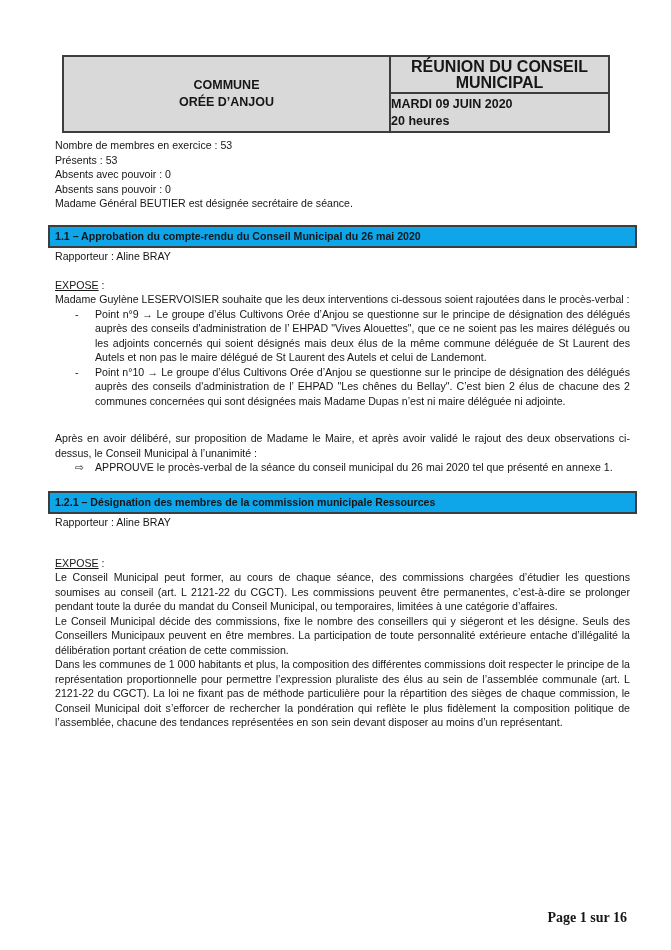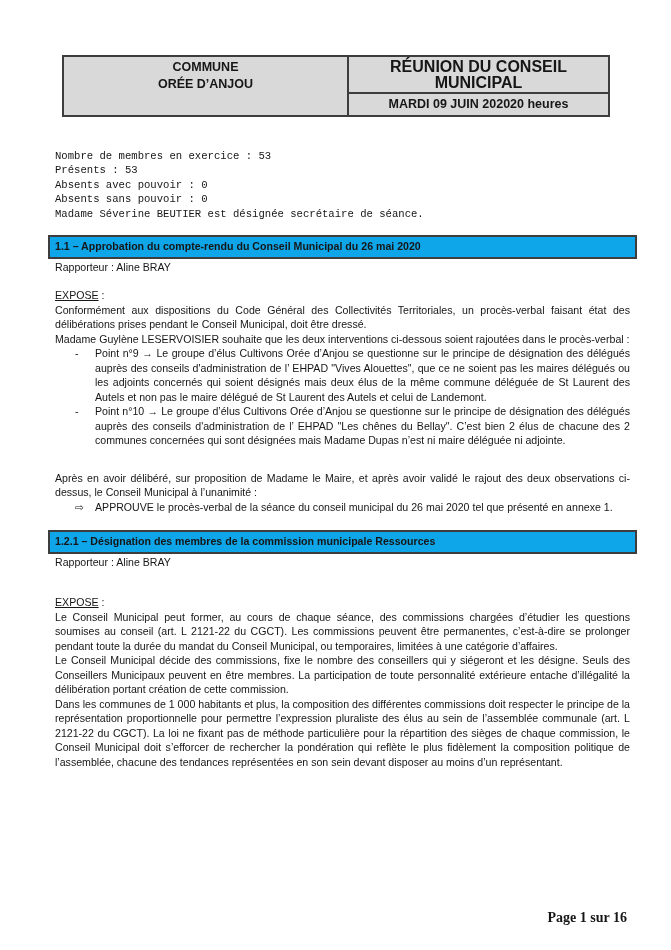--- a/index.html
+++ b/index.html
@@ -17,40 +17,40 @@
 
   
   .header-table{
     margin-top:55px;margin-left:7px;
     width:548px;box-sizing:border-box;
     display:flex;
     border:2px solid #3d3d3d;
     background:#d9d9d9;
   }
   .ht-left{
-    width:285px;box-sizing:border-box;
+    width:327px;box-sizing:border-box;
     border-right:2px solid #3d3d3d;
-    display:flex;flex-direction:column;align-items:center;
+    display:flex;flex-direction:column;justify-content:center;align-items:center;
     font-weight:bold;font-size:12.5px;line-height:17px;
     padding:2px 0;
   }
   .ht-right{flex:1;display:flex;flex-direction:column;}
   .ht-right-top{
     border-bottom:2px solid #3d3d3d;
     text-align:center;font-weight:bold;font-size:16px;line-height:16px;
     padding:2px 0 1px 0;
   }
   .ht-right-bottom{
-    flex:1;display:flex;flex-direction:row;justify-content:center;
+    flex:1;display:flex;flex-direction:column;justify-content:center;
     text-align:left;font-weight:bold;font-size:12.5px;line-height:16.5px;
     padding:2px 0;
   }
 
   
-  .attendance{margin-top:32px;font-family:Liberation Mono, monospace;}
+  .attendance{margin-top:5px;}
 
   
   .section-bar{
     margin-left:-7px;width:589px;box-sizing:border-box;
     border:2px solid #3d3d3d;
     background:#0ea5e9;
     font-weight:bold;
     padding:2px 4px 3px 5px;
   }
   .bar-1{margin-top:14px;}
@@ -94,32 +94,31 @@
           <div>20 heures</div>
         </div>
       </div>
     </div>
 
     <div class="attendance">
       <div>Nombre de membres en exercice : 53</div>
       <div>Présents : 53</div>
       <div>Absents avec pouvoir : 0</div>
       <div>Absents sans pouvoir : 0</div>
-      <div>Madame Séverine BEUTIER est désignée secrétaire de séance.</div>
+      <div>Madame Général BEUTIER est désignée secrétaire de séance.</div>
     </div>
 
     <div class="section-bar bar-1">
       <span>1.1 – Approbation du compte-rendu du Conseil Municipal du 26 mai 2020</span>
     </div>
     <div class="rapporteur">Rapporteur : Aline BRAY</div>
 
     <div class="expose">
       <span class="u">EXPOSE</span><span> :</span>
     </div>
-    <div class="para">Conformément aux dispositions du Code Général des Collectivités Territoriales, un procès-verbal faisant état des délibérations prises pendant le Conseil Municipal, doit être dressé.</div>
     <div class="para">Madame Guylène LESERVOISIER souhaite que les deux interventions ci-dessous soient rajoutées dans le procès-verbal :</div>
 
     <div class="hang">
       <span class="marker">-</span>
       <span class="htext">Point n°9 → Le groupe d’élus Cultivons Orée d’Anjou se questionne sur le principe de désignation des délégués auprès des conseils d'administration de l’ EHPAD "Vives Alouettes", que ce ne soient pas les maires délégués ou les adjoints concernés qui soient désignés mais deux élus de la même commune déléguée de St Laurent des Autels et non pas le maire délégué de St Laurent des Autels et celui de Landemont.</span>
     </div>
     <div class="hang">
       <span class="marker">-</span>
       <span class="htext">Point n°10 → Le groupe d’élus Cultivons Orée d’Anjou se questionne sur le principe de désignation des délégués auprès des conseils d'administration de l’ EHPAD "Les chênes du Bellay". C’est bien 2 élus de chacune des 2 communes concernées qui sont désignées mais Madame Dupas n’est ni maire déléguée ni adjointe.</span>
     </div>

